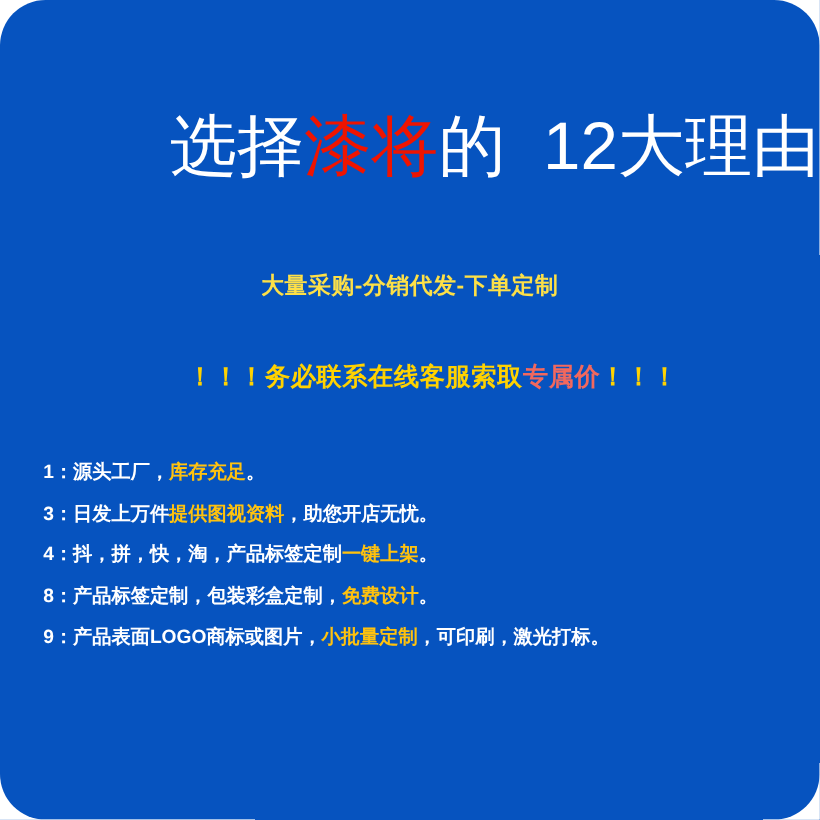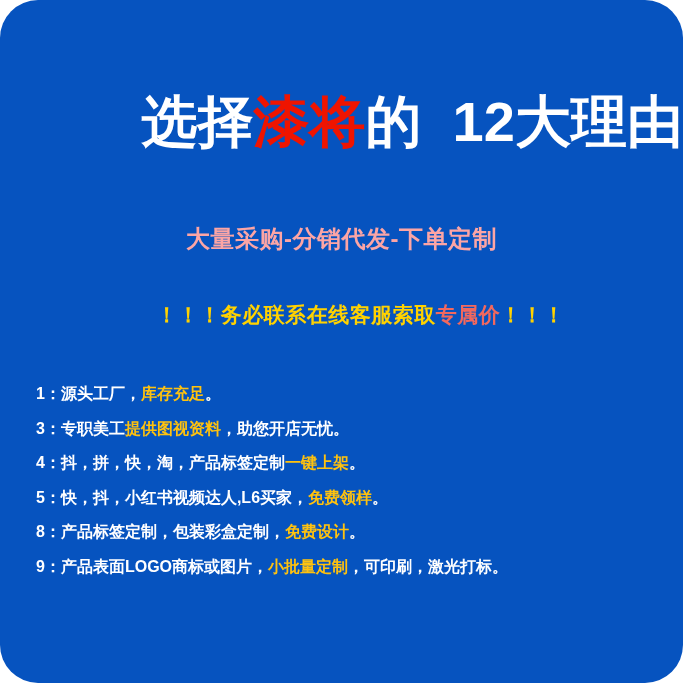--- a/index.html
+++ b/index.html
@@ -19,35 +19,35 @@
     box-sizing: border-box;
   }
   
   .header {
     padding-top: 26px;
     text-align: center;
   }
   .main-title {
     font-size: 56px;
     line-height: 64px;
-    font-weight: bold;
+    font-weight: normal;
     color: #ffffff;
     letter-spacing: 0px;
     white-space: pre;
     margin: 0;
     padding-left: 48px;
   }
   .main-title .hl-red {
     color: #ef1400;
   }
   .subtitle {
-    font-size: 24px;
+    font-size: 19px;
     line-height: 36px;
     font-weight: bold;
-    color: #fca5a5;
+    color: #fde047;
     margin-top: 3px;
     letter-spacing: 0.5px;
   }
   .warning {
     font-size: 21px;
     line-height: 32px;
     font-weight: bold;
     color: #ffd200;
     margin-top: 10px;
     letter-spacing: 0.5px;
@@ -94,20 +94,19 @@
     <div class="subtitle">大量采购-分销代发-下单定制</div>
 
     <div class="warning">
       <span>！！！</span><span>务必联系在线客服索取</span><span class="hl-pink">专属价</span><span>！！！</span>
     </div>
 
   </div>
 
   <ul class="reason-list" id="reason-list">
       <li class="reason-item"><span class="idx">1：</span><span class="plain">源头工厂，</span><span class="hl">库存充足</span><span class="plain">。</span></li>
-      <li class="reason-item"><span class="idx">3：</span><span class="plain">专职美工</span><span class="hl">提供图视资料</span><span class="plain">，助您开店无忧。</span></li>
+      <li class="reason-item"><span class="idx">3：</span><span class="plain">日发上万件</span><span class="hl">提供图视资料</span><span class="plain">，助您开店无忧。</span></li>
       <li class="reason-item"><span class="idx">4：</span><span class="plain">抖，拼，快，淘，产品标签定制</span><span class="hl">一键上架</span><span class="plain">。</span></li>
-      <li class="reason-item"><span class="idx">5：</span><span class="plain">快，抖，小红书视频达人,L6买家，</span><span class="hl">免费领样</span><span class="plain">。</span></li>
       <li class="reason-item"><span class="idx">8：</span><span class="plain">产品标签定制，包装彩盒定制，</span><span class="hl">免费设计</span><span class="plain">。</span></li>
       <li class="reason-item"><span class="idx">9：</span><span class="plain">产品表面LOGO商标或图片，</span><span class="hl">小批量定制</span><span class="plain">，可印刷，激光打标。</span></li>
     </ul>
 
 </div>
 
 </body></html>

